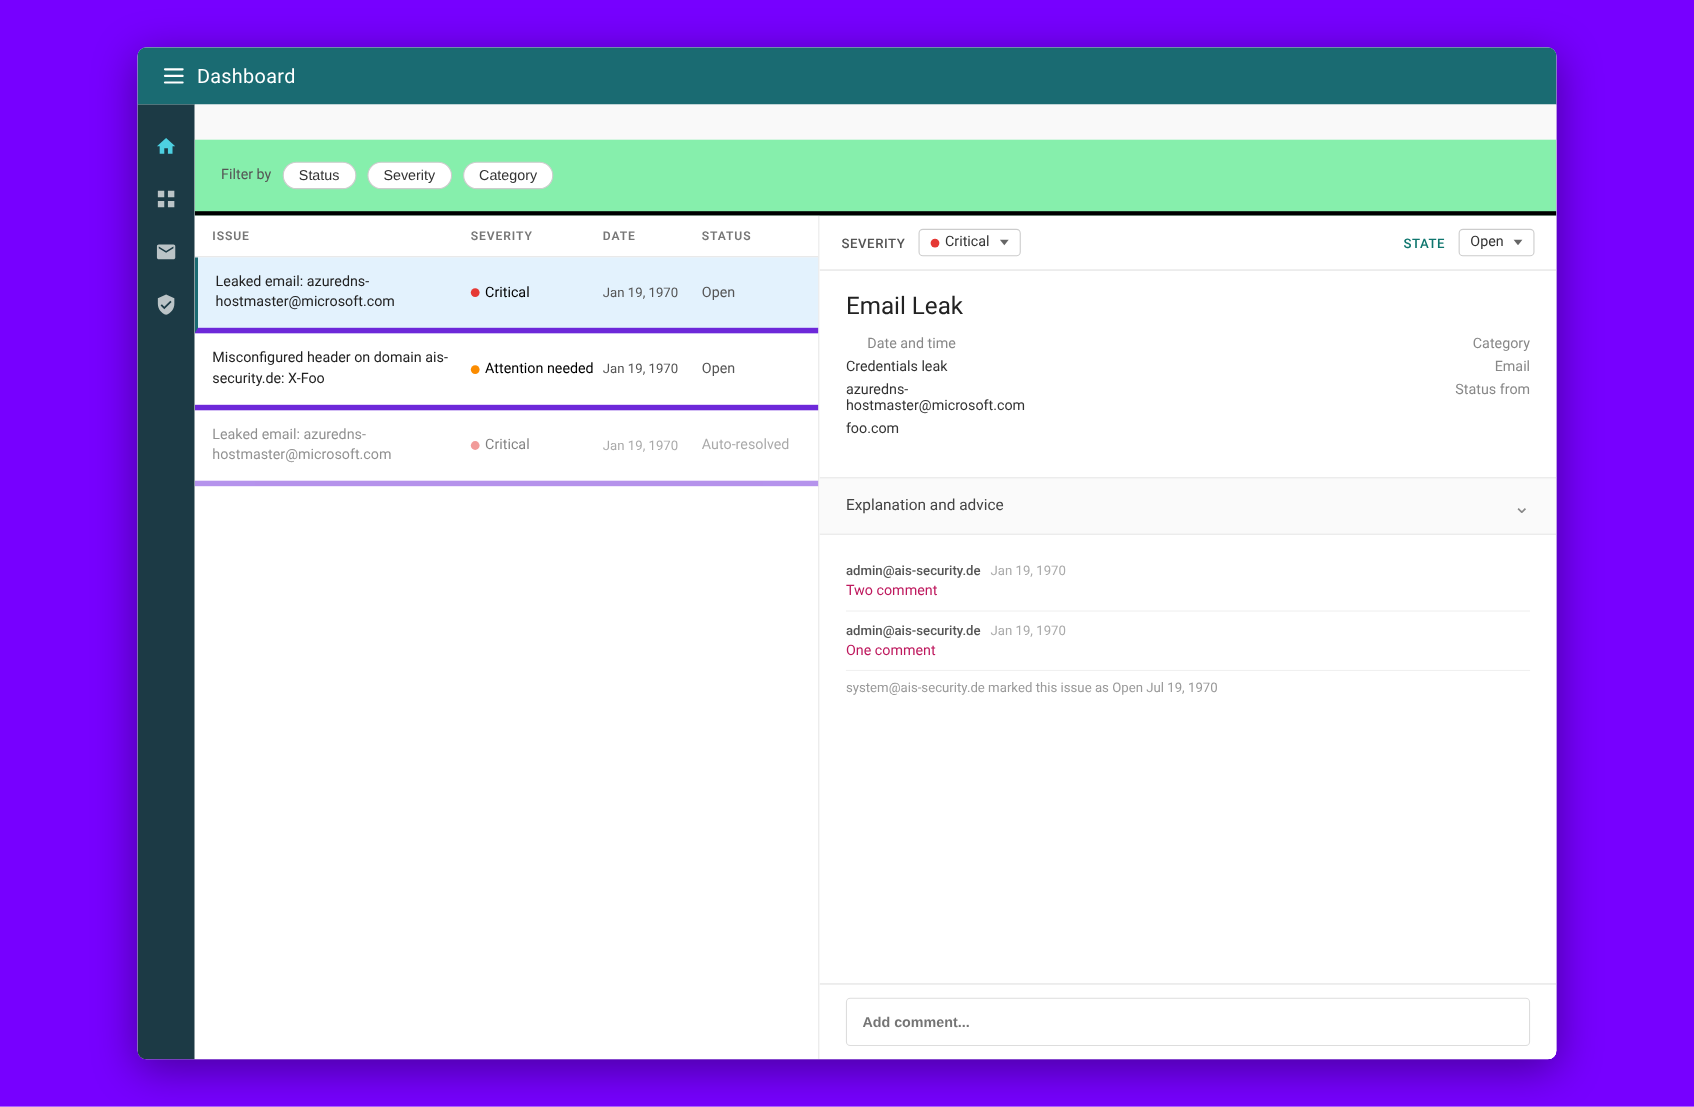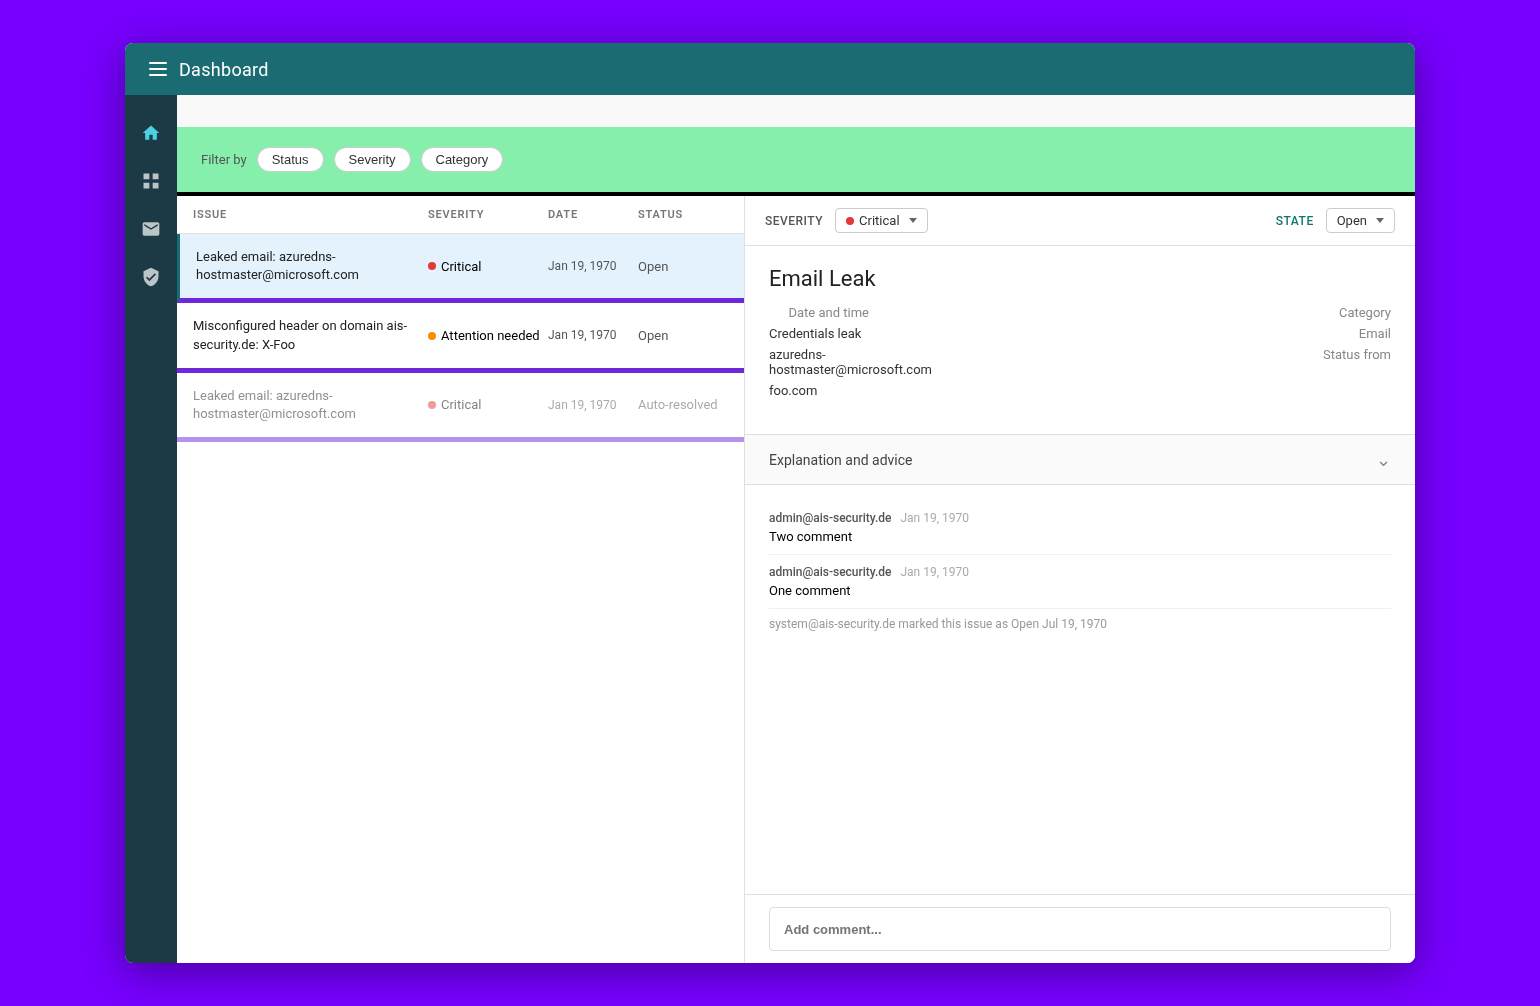--- a/index.html
+++ b/index.html
@@ -296,21 +296,21 @@
     .comment-author {
       color: #555;
       font-weight: 500;
     }
     .comment-date {
       color: #aaa;
       margin-left: 6px;
     }
     .comment-body {
       font-size: 13px;
-      color: #000000;
+      color: #be185d;
     }
     .system-comment {
       font-size: 12px;
       color: #999;
       padding: 8px 0;
     }
     .add-comment-area {
       padding: 12px 24px;
       border-top: 1px solid #e0e0e0;
       margin-top: auto;

